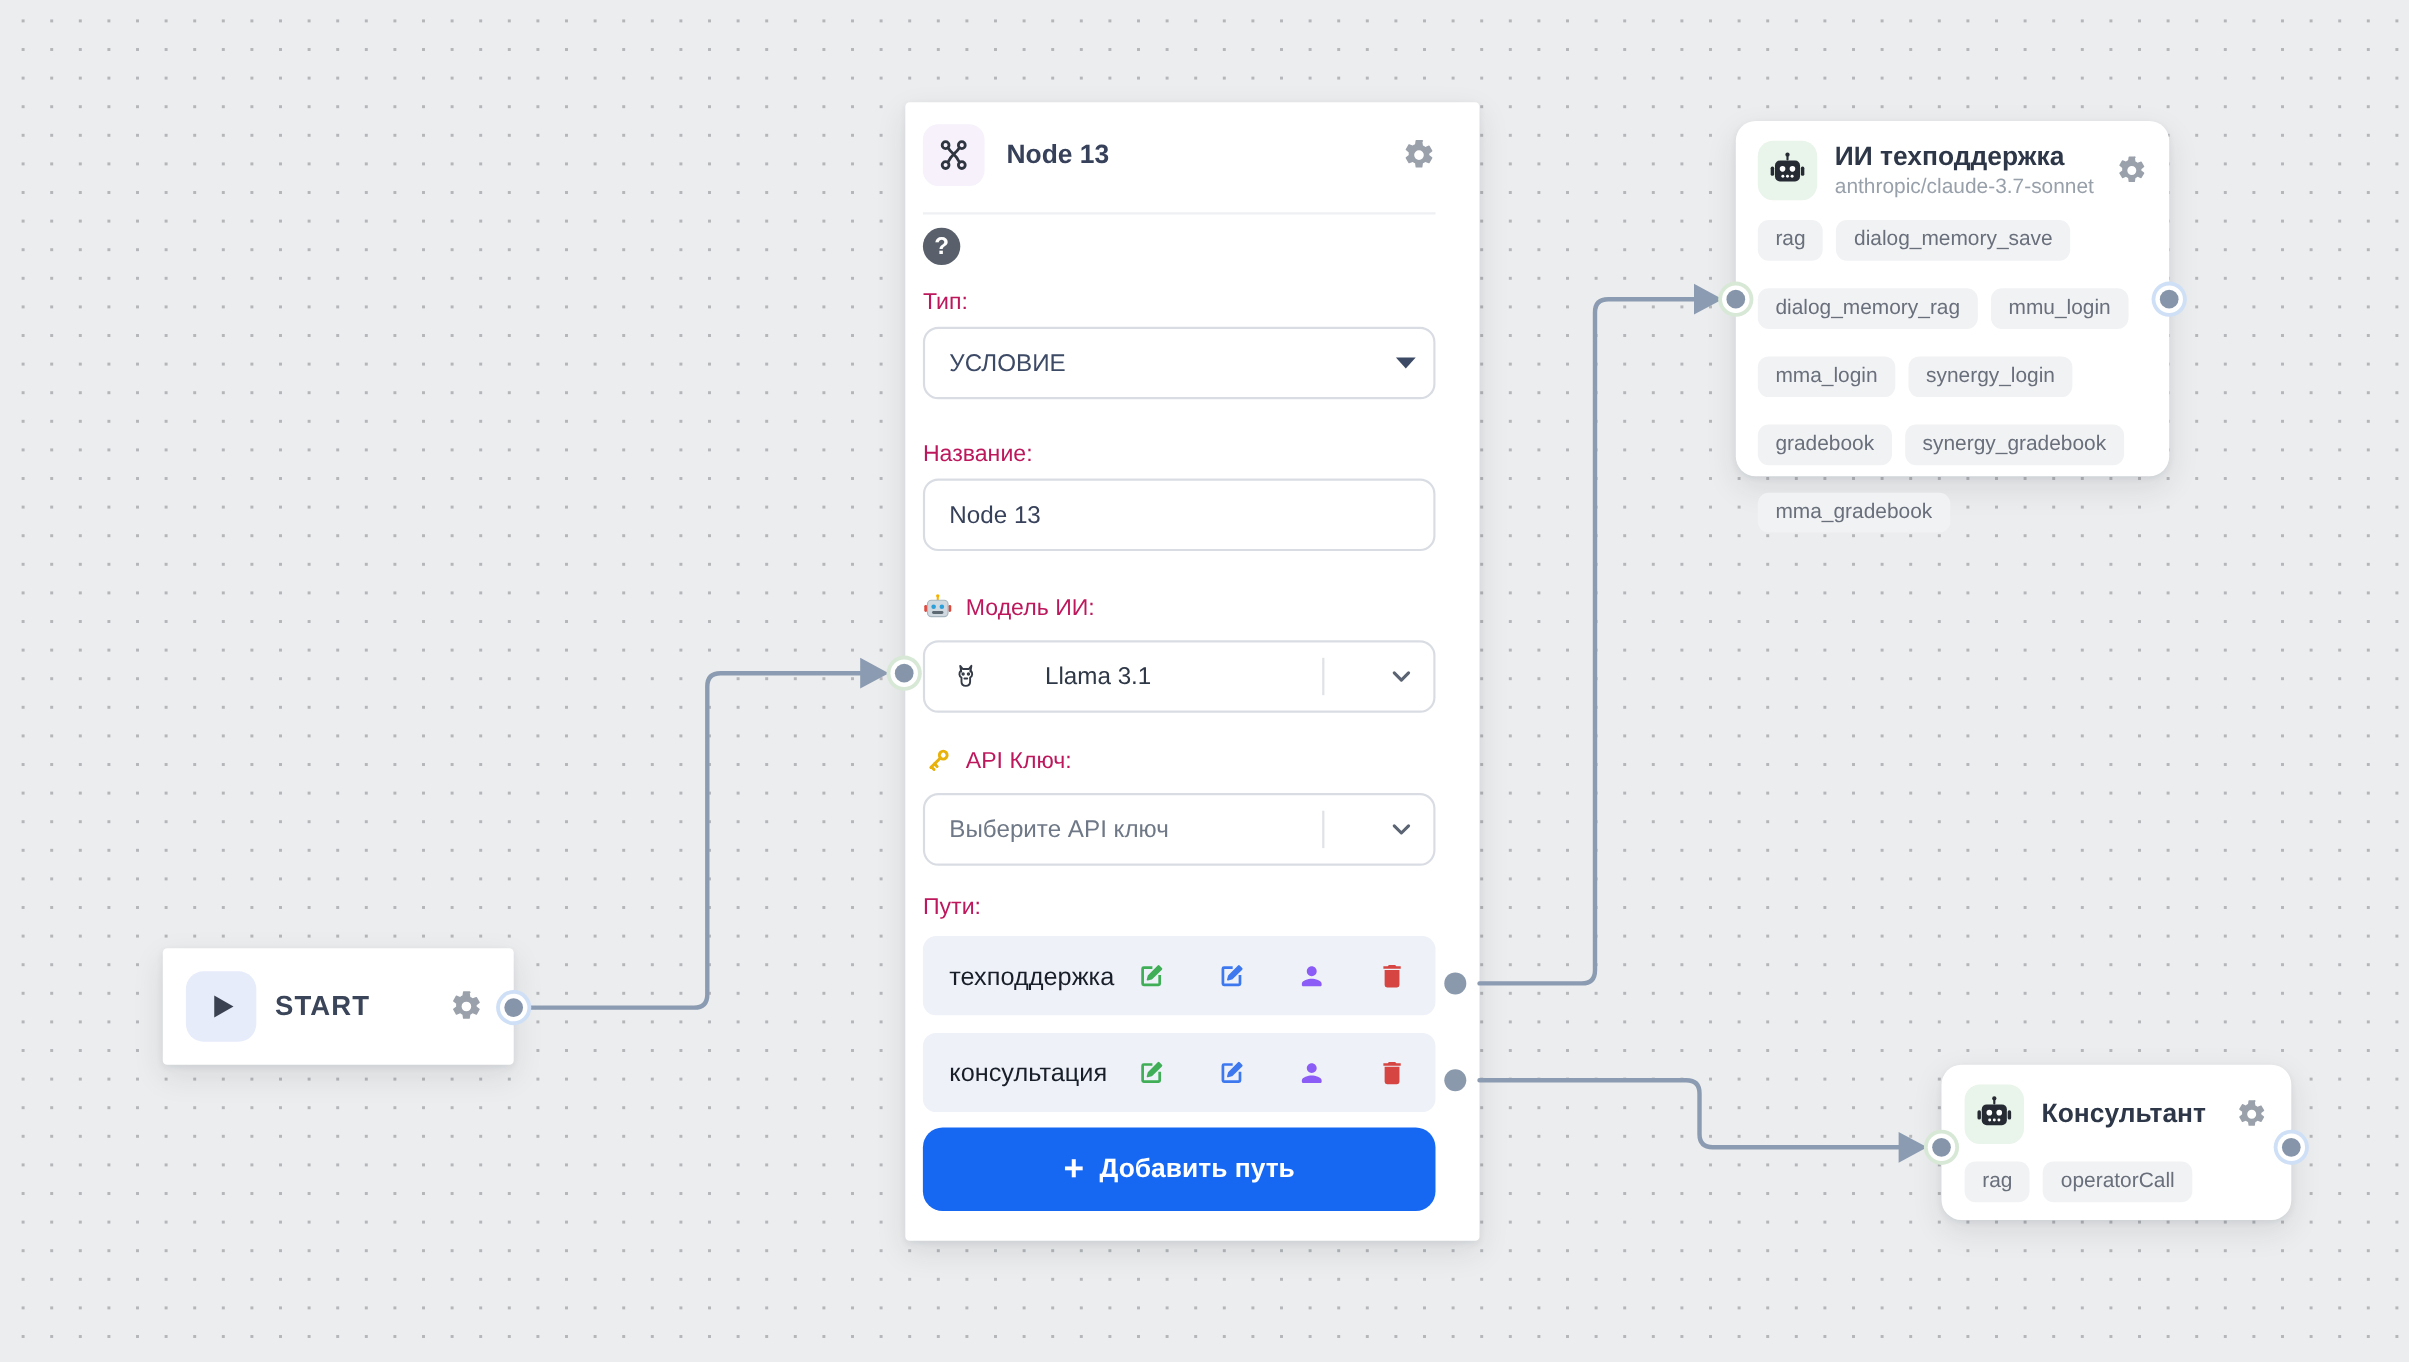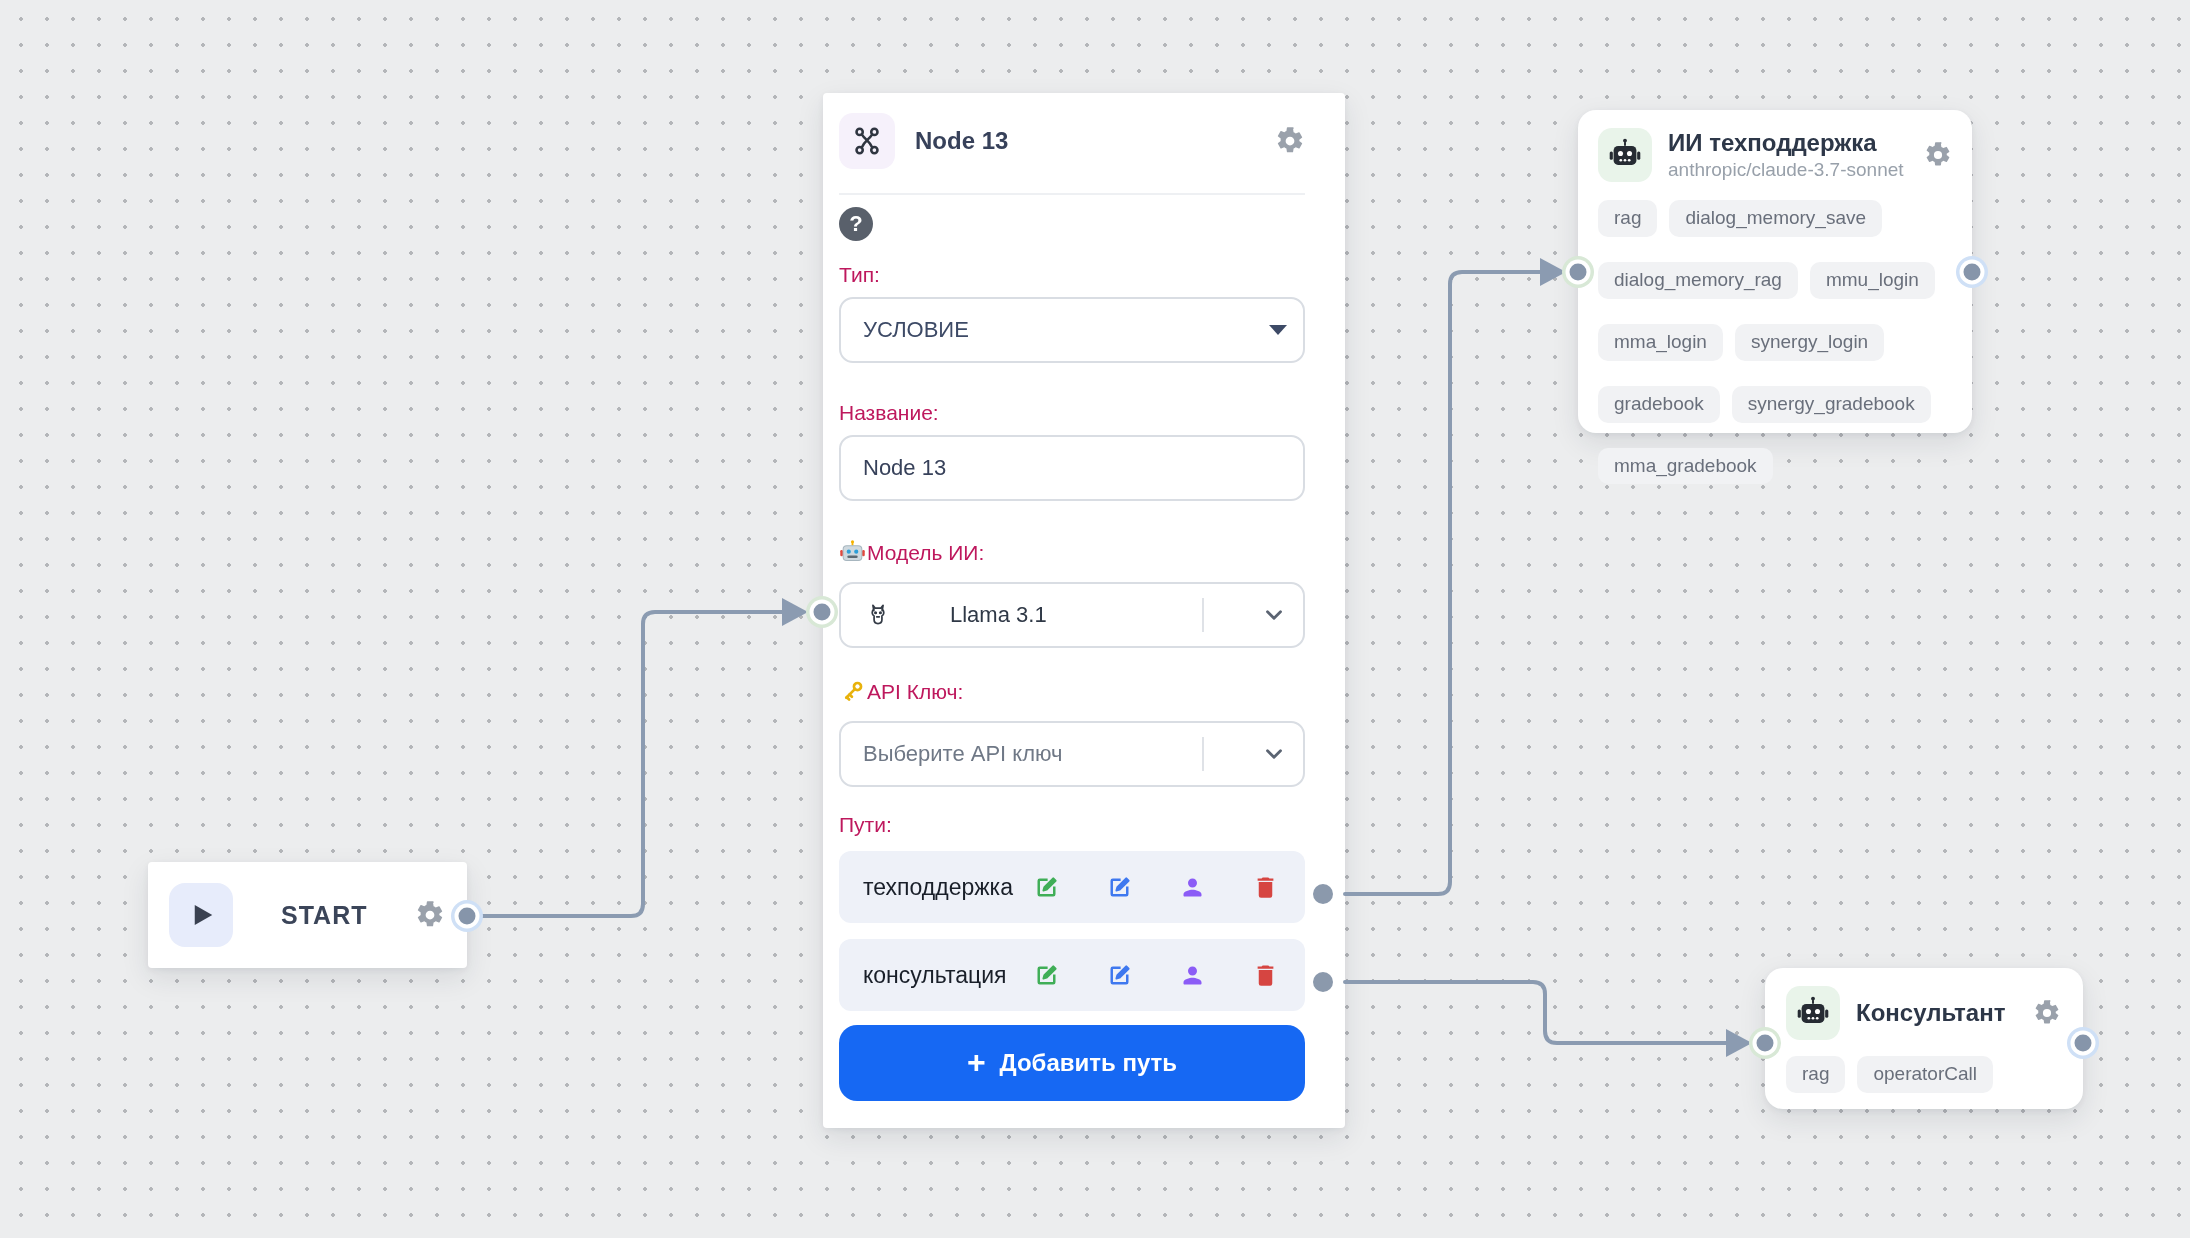--- a/index.html
+++ b/index.html
@@ -22,37 +22,37 @@
     border-radius:4px;
     box-shadow: 0 10px 28px rgba(25,35,55,.10), 0 2px 6px rgba(25,35,55,.06);
   }
 
   
   svg.overlay { position:absolute; inset:0; pointer-events:none; z-index:5; }
   svg.overlay .edge { stroke:#8b9bb1; stroke-width:4; fill:none; stroke-linecap:round; }
   svg.overlay .arrow { fill:#8b9bb1; }
 
   
-  #start-card { left:148px; top:862px; width:319px; height:106px; display:flex; align-items:center; padding:0 28px 0 21px; gap:48px; }
+  #start-card { left:148px; top:862px; width:319px; height:106px; display:flex; align-items:center; padding:0 28px 0 21px; gap:17px; }
   .start-icon-box { width:64px; height:64px; border-radius:16px; background:#e7ecfb; display:flex; align-items:center; justify-content:center; flex:none; }
   .start-title { font-size:25px; font-weight:700; letter-spacing:1px; color:#3b4559; }
   .gear-btn { width:30px; height:30px; color:#9aa1ab; flex:none; cursor:pointer; background:none; border:none; padding:0; }
   .gear-btn svg { width:100%; height:100%; display:block; }
   #start-card .gear-btn { margin-left:auto; }
 
   
   #node13-card { left:823px; top:93px; width:522px; height:1035px; padding:20px 40px 20px 16px; z-index:2; }
   .n13-header { display:flex; align-items:center; gap:20px; height:56px; }
   .n13-icon-box { width:56px; height:56px; border-radius:14px; background:#f6f1fb; display:flex; align-items:center; justify-content:center; flex:none; }
   .n13-title { font-size:24px; font-weight:700; color:#37415a; flex:1 1 auto; }
   .n13-divider { border:none; border-top:2px solid #eef0f3; margin-top:24px; }
   .help-circle { margin-top:12px; width:34px; height:34px; border-radius:50%; background:#59606b; color:#fff;
                  font-size:22px; font-weight:700; display:flex; align-items:center; justify-content:center; }
   .field-label { margin-top:22px; font-size:21px; color:#be185d; }
-  .field-label.with-icon { display:flex; align-items:center; gap:1px; }
+  .field-label.with-icon { display:flex; align-items:center; gap:12px; }
   .field-label .emoji-icon { width:27px; height:27px; display:inline-block; }
   .select-box, .text-input {
     margin-top:10px; width:100%; height:66px; border:2px solid #d9dde3; border-radius:14px;
     background:#fff; display:flex; align-items:center; padding:0 16px 0 22px; font-size:22px; color:#3d4a66;
   }
   .text-input { display:block; line-height:62px; color:#37415a; font-family:"Liberation Sans",sans-serif; }
   .select-box { cursor:pointer;gap:43px; }
   .select-box .value { flex:1 1 auto; }
   .select-box .value.dark { color:#2f3846; }
   .select-box .value.muted { color:#6f7886; }

